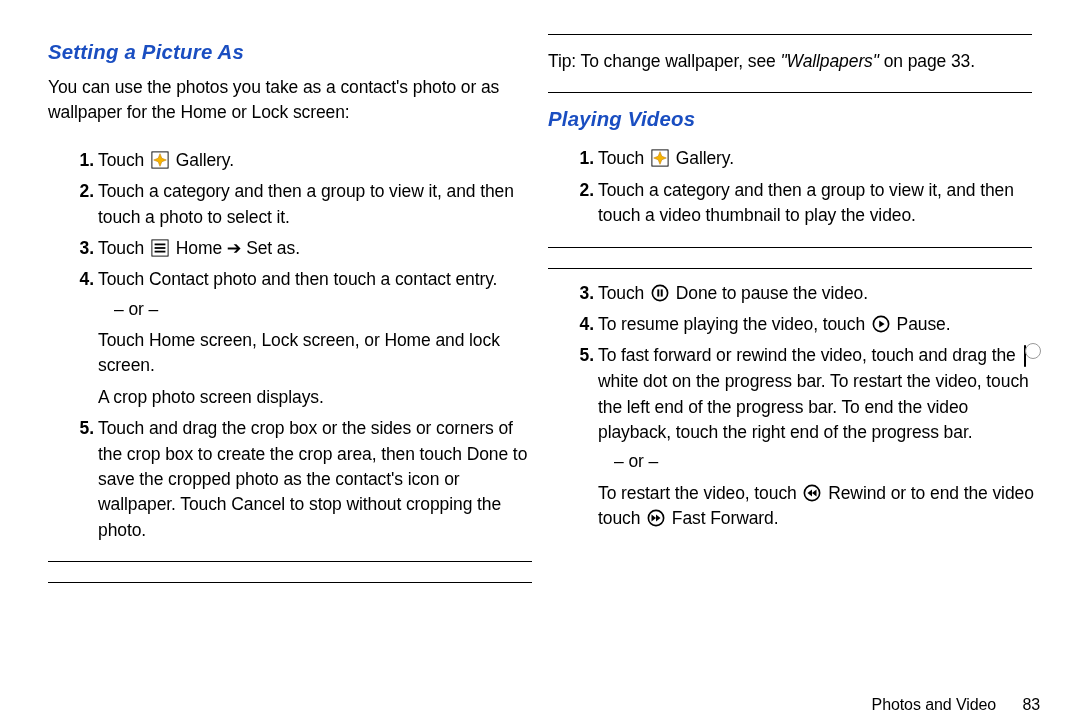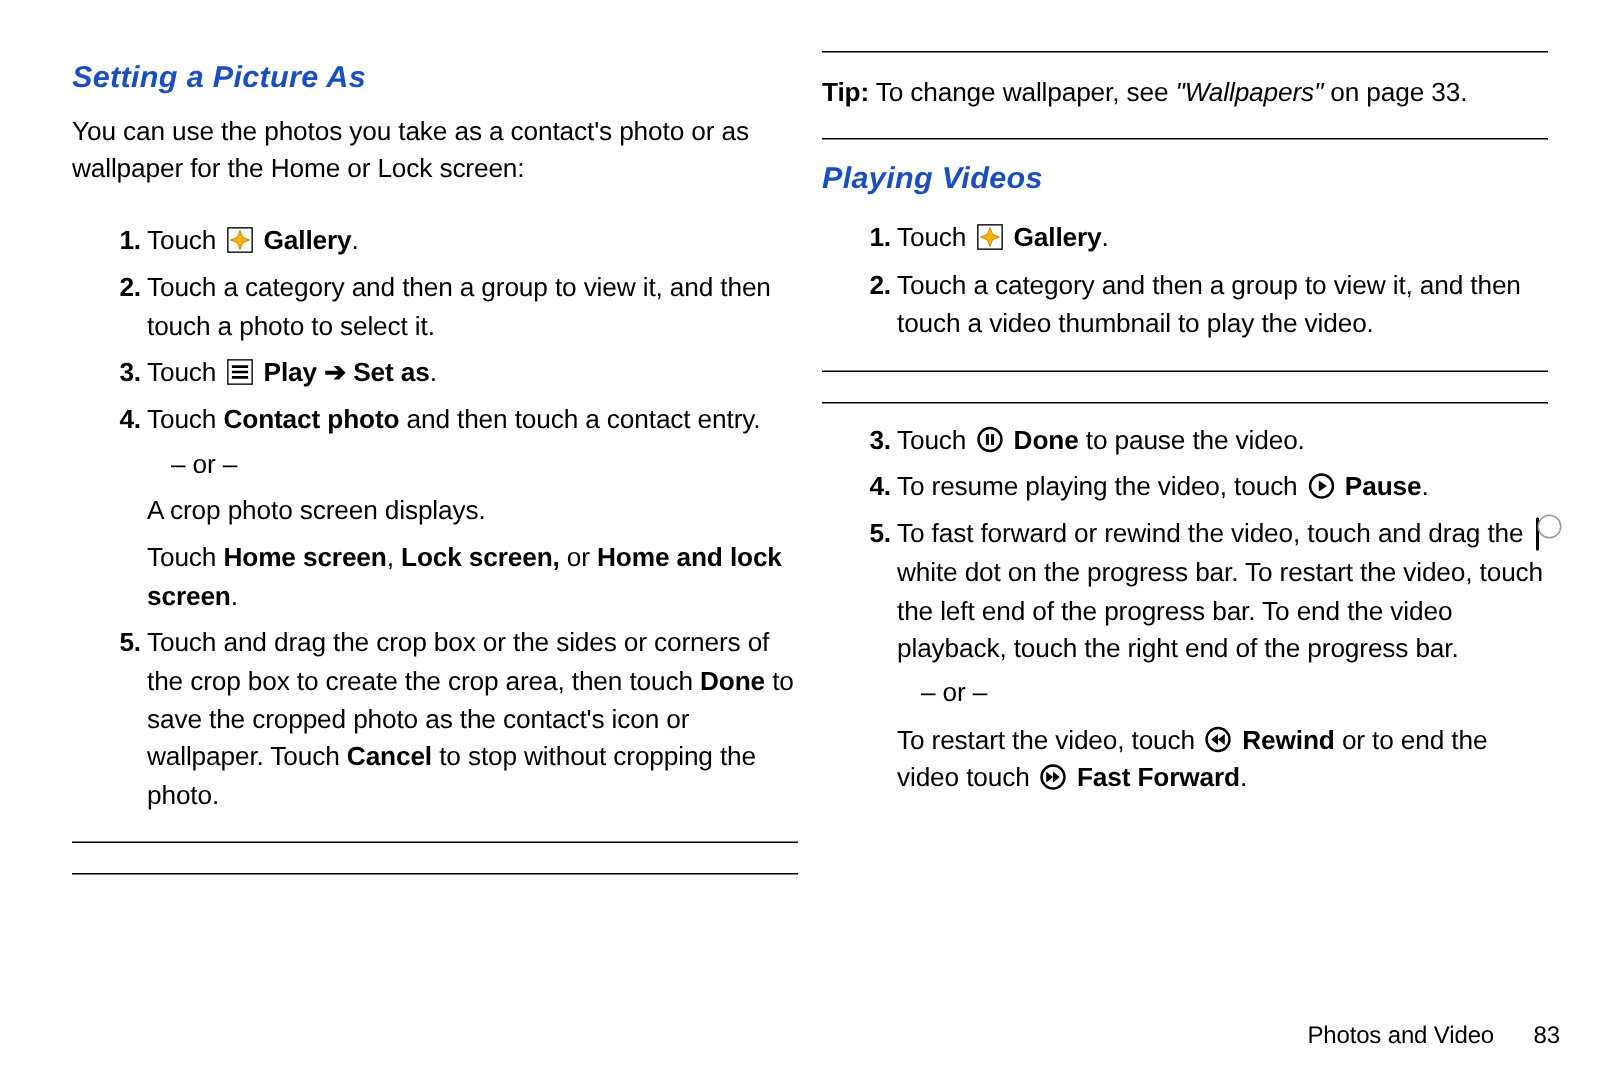--- a/index.html
+++ b/index.html
@@ -78,25 +78,25 @@
     border-top: 1px solid #000;
     margin: 12px 0 8px 0;
   }
   .hr.full {
     margin-left: 0;
     margin-right: 4px;
   }
   .tipnote {
     margin: 6px 0 6px 0;
   }
-  .b { font-weight: bold; }
+  .b { font-weight: normal; }
   .ital { font-style: italic; }
   .footer {
     position: absolute;
-    bottom: 18px;
+    bottom: 4px;
     right: 40px;
     font-size: 16px;
   }
   .footer .pnum { margin-left: 22px; }
 
   
   .icon {
     display: inline-block;
     vertical-align: -3px;
     width: 18px;
@@ -164,31 +164,31 @@
       <li>
         <span>Touch</span>
         <span class="icon">
           <svg viewBox="0 0 20 20">
               <rect x="1" y="1" width="18" height="18" fill="#fff" stroke="#000"></rect>
               <line x1="4" y1="6" x2="16" y2="6" stroke="#000" stroke-width="2"></line>
               <line x1="4" y1="10" x2="16" y2="10" stroke="#000" stroke-width="2"></line>
               <line x1="4" y1="14" x2="16" y2="14" stroke="#000" stroke-width="2"></line>
             </svg>
         </span>
-        <span class="b">Play</span>
+        <span class="b">Home</span>
         <span class="b">➔</span>
         <span class="b">Set as</span><span>.</span>
       </li>
       <li>
         <span>Touch </span><span class="b">Contact photo</span><span> and then touch a contact entry.</span>
         <span class="or">– or –</span>
-        <span class="sub">A crop photo screen displays.</span>
         <span class="sub">
           <span>Touch </span><span class="b">Home screen</span><span>, </span><span class="b">Lock screen,</span><span> or </span><span class="b">Home and lock screen</span><span>.</span>
         </span>
+        <span class="sub">A crop photo screen displays.</span>
       </li>
       <li>
         <span>Touch and drag the crop box or the sides or corners of the crop box to create the crop area, then touch </span><span class="b">Done</span><span> to save the cropped photo as the contact's icon or wallpaper. Touch </span><span class="b">Cancel</span><span> to stop without cropping the photo.</span>
       </li>
     </ol>
 
     <hr class="hr full">
     <hr class="hr full">
 
   </div>

